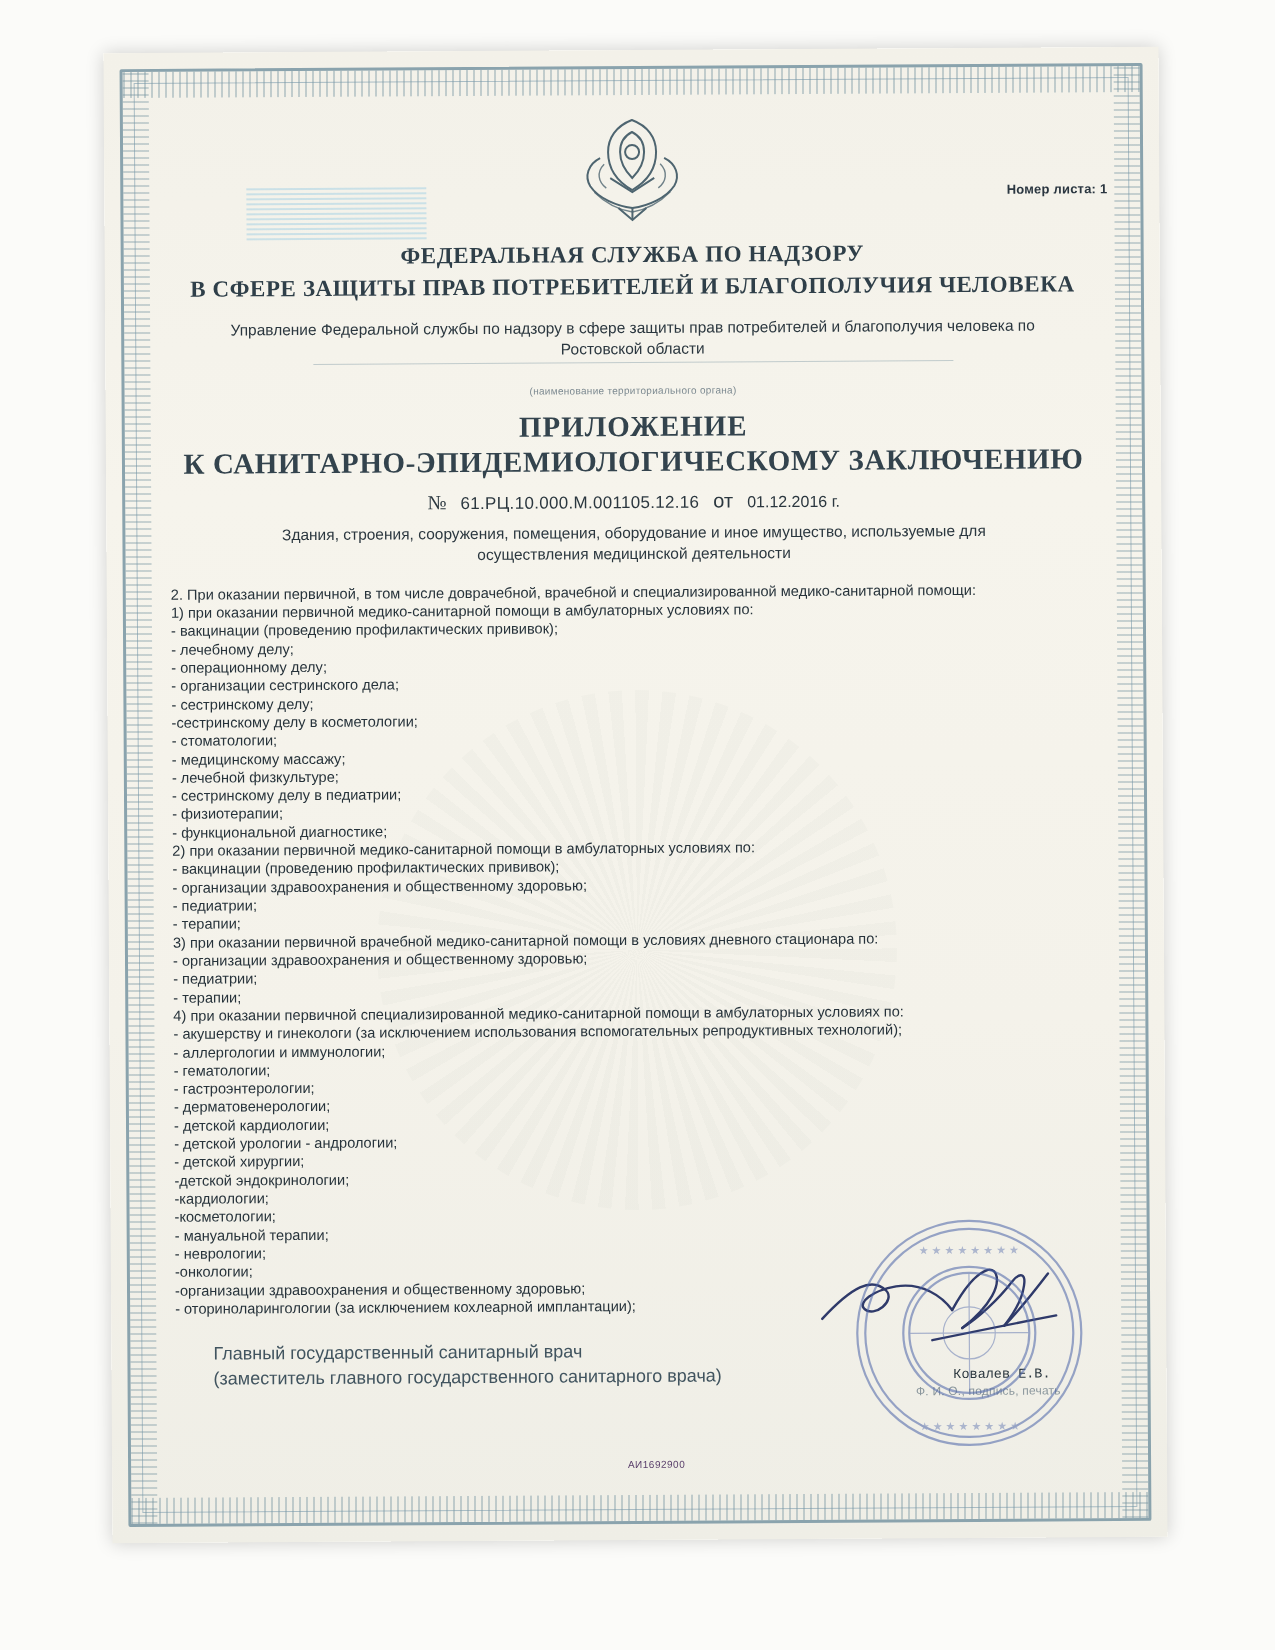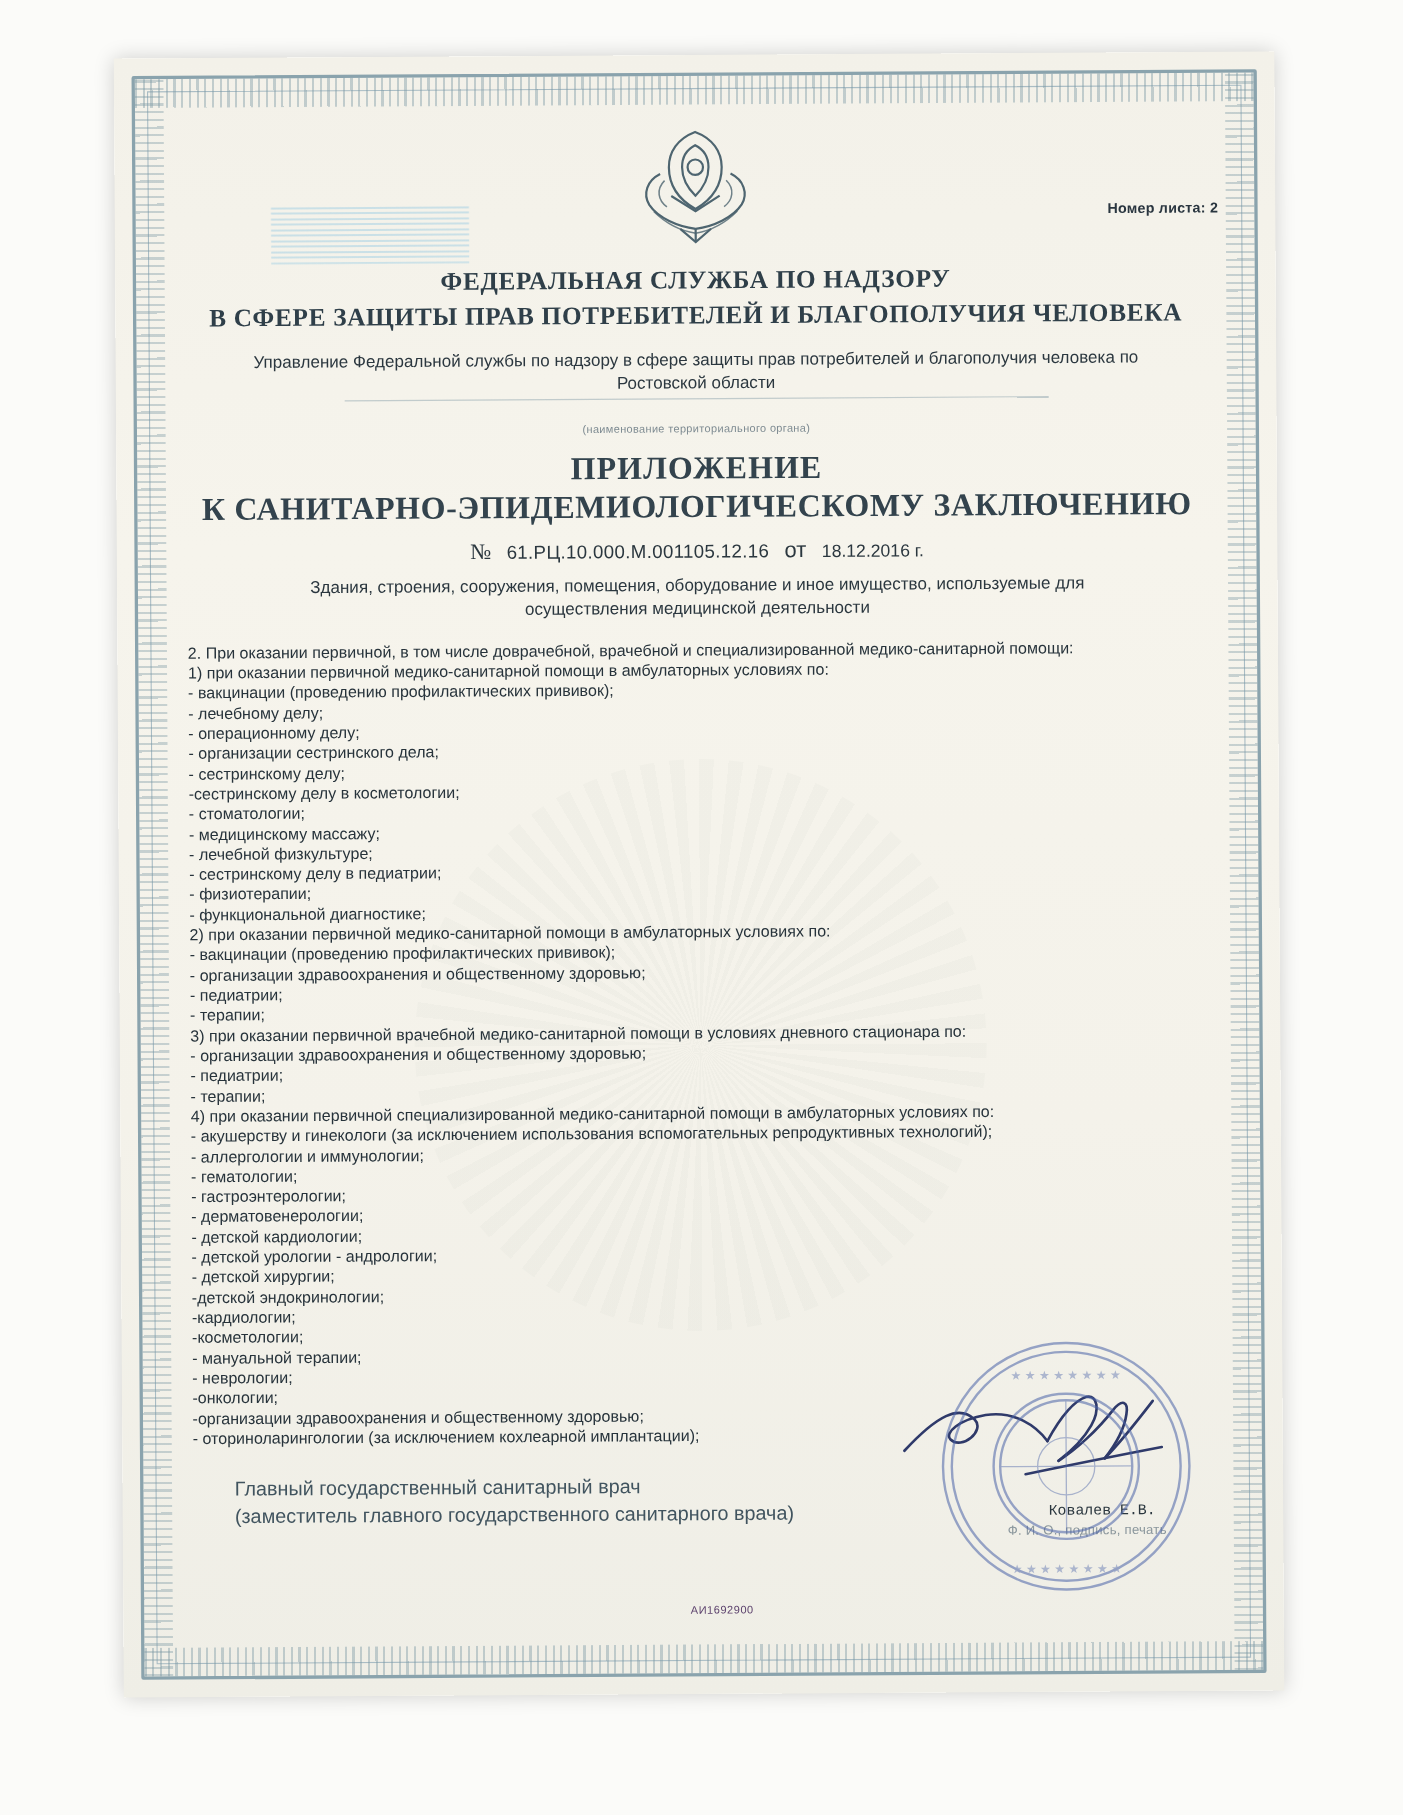--- a/index.html
+++ b/index.html
@@ -209,37 +209,37 @@
         <path d="M48 96 L62 108 L76 96"></path>
         <path d="M62 96 L62 108"></path>
       </g>
       <g stroke="#4e6570" stroke-width="1.4" fill="none" opacity=".8">
         <path d="M34 52 C26 60 28 70 36 76"></path>
         <path d="M90 52 C98 60 96 70 88 76"></path>
         <path d="M24 80 C36 92 50 98 62 100 C74 98 88 92 100 80"></path>
       </g>
     </svg>
 
-    <div id="sheet-number">Номер листа: 2</div>
+    <div id="sheet-number">Номер листа: 1</div>
 
     <div class="org-line1">ФЕДЕРАЛЬНАЯ СЛУЖБА ПО НАДЗОРУ</div>
     <div class="org-line2">В СФЕРЕ ЗАЩИТЫ ПРАВ ПОТРЕБИТЕЛЕЙ И БЛАГОПОЛУЧИЯ  ЧЕЛОВЕКА</div>
 
     <div class="dept">Управление Федеральной службы по надзору в сфере защиты прав потребителей и благополучия человека по Ростовской области</div>
     <div class="hrule"></div>
     <div class="smallcaption">(наименование территориального органа)</div>
 
     <div class="title1">ПРИЛОЖЕНИЕ</div>
     <div class="title2">К САНИТАРНО-ЭПИДЕМИОЛОГИЧЕСКОМУ ЗАКЛЮЧЕНИЮ</div>
 
     <div class="numrow">
       <span class="nsym">№</span>
       <span class="nval">61.РЦ.10.000.М.001105.12.16</span>
       <span class="ot">от</span>
-      <span class="dval">18.12.2016 г.</span>
+      <span class="dval">01.12.2016 г.</span>
     </div>
 
     <div class="subtitle">Здания, строения, сооружения, помещения, оборудование и иное имущество, используемые для осуществления медицинской деятельности</div>
 
     <div id="body-list">
       <div>2. При оказании первичной, в том числе доврачебной, врачебной и специализированной медико-санитарной помощи:</div>
       <div>1) при оказании первичной медико-санитарной помощи в амбулаторных условиях по:</div>
       <div>- вакцинации (проведению профилактических прививок);</div>
       <div>- лечебному делу;</div>
       <div>- операционному делу;</div>

